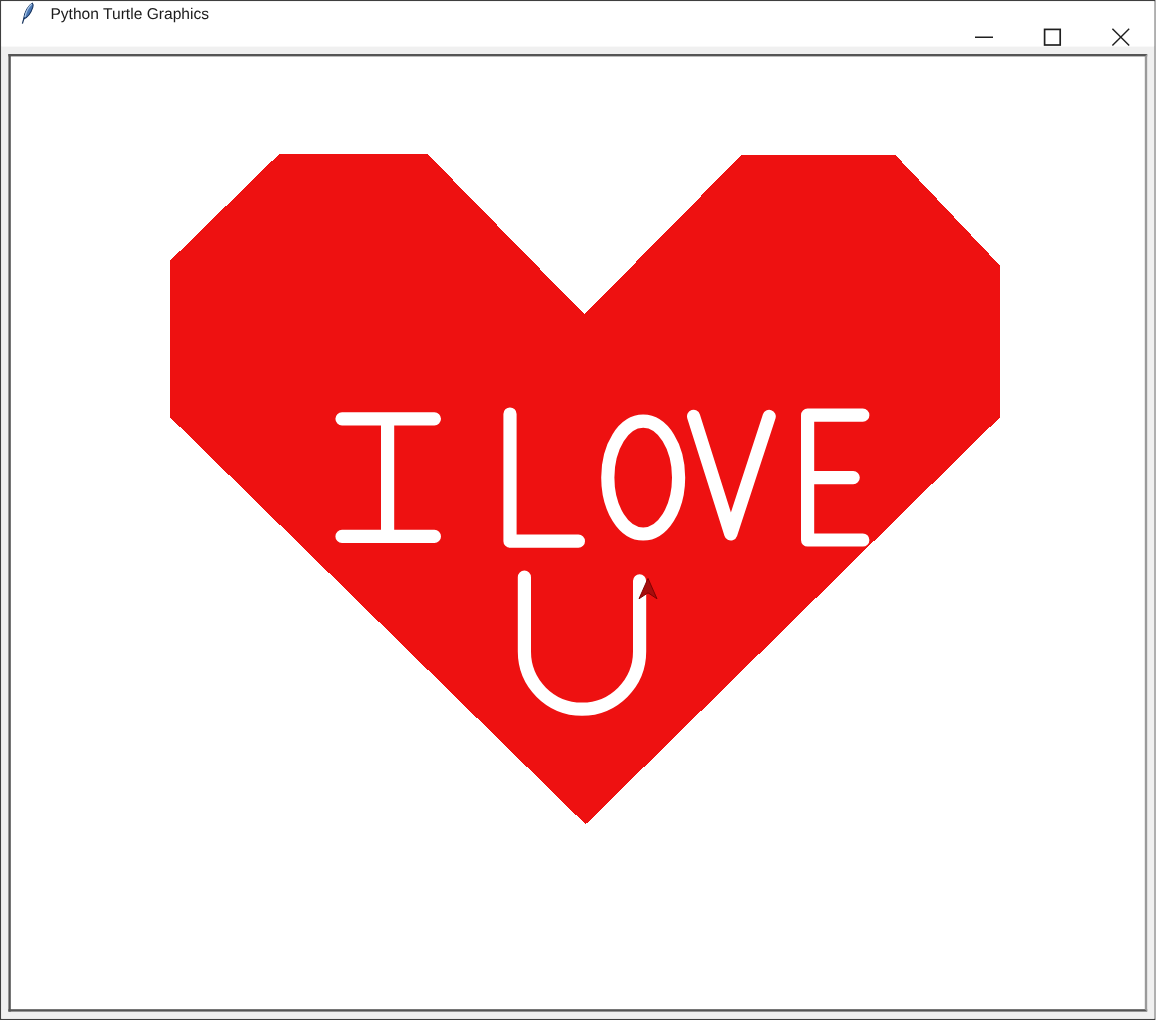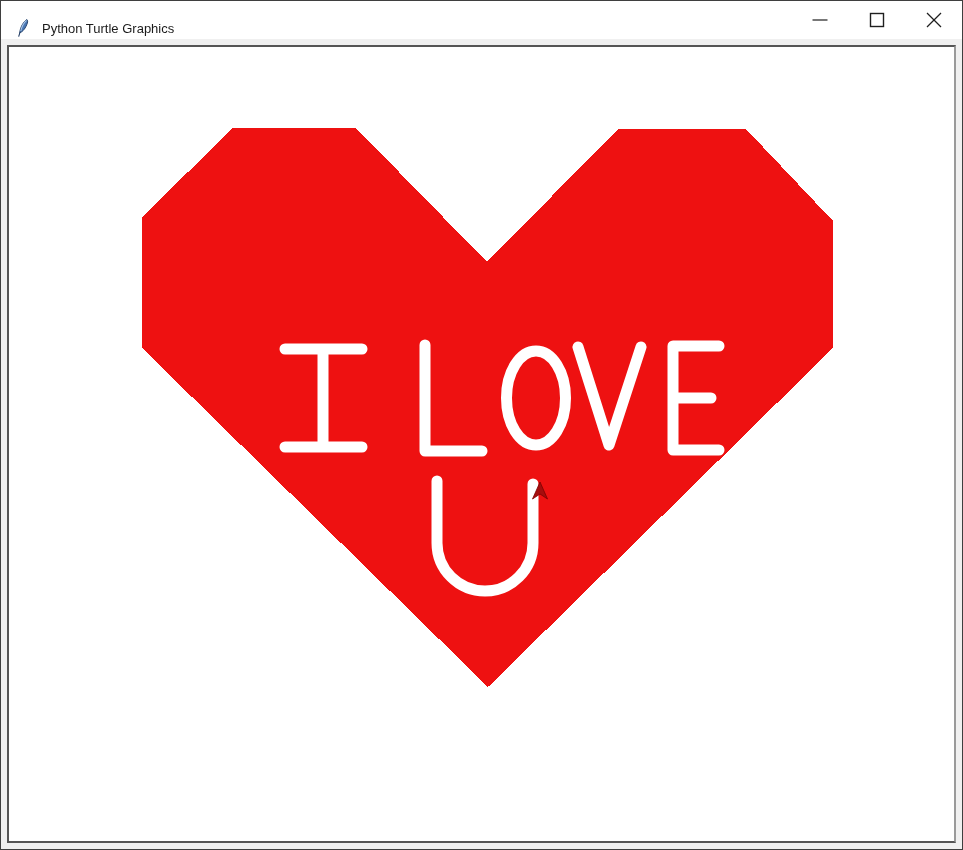--- a/index.html
+++ b/index.html
@@ -4,21 +4,21 @@
 <style>
   * { margin:0; padding:0; box-sizing:border-box; }
   html,body { width:963px; height:850px; overflow:hidden; background:#e9e9e9;
               font-family:"Liberation Sans", sans-serif; }
   .window {
     position:relative; width:963px; height:850px;
     background:#f0f0f0; border:1px solid #3f3f3f;
   }
   .titlebar {
     position:absolute; left:0; top:0; right:0; height:38px;
-    background:#ffffff; display:flex; align-items:flex-end;
+    background:#ffffff; display:flex; align-items:flex-start;flex-direction:column;
   }
   .titlebar-left { display:flex; align-items:center; gap:9px; padding-left:13px; }
   .app-icon { width:19px; height:21px; display:block; }
   .title-text { font-size:13px; color:#1b1b1b; white-space:nowrap; }
   .controls { margin-left:auto; display:flex; height:100%; }
   .ctrl-btn {
     width:57px; height:100%; display:flex; align-items:center; justify-content:center;
     background:transparent; border:none; cursor:default;
   }
   .frame {

